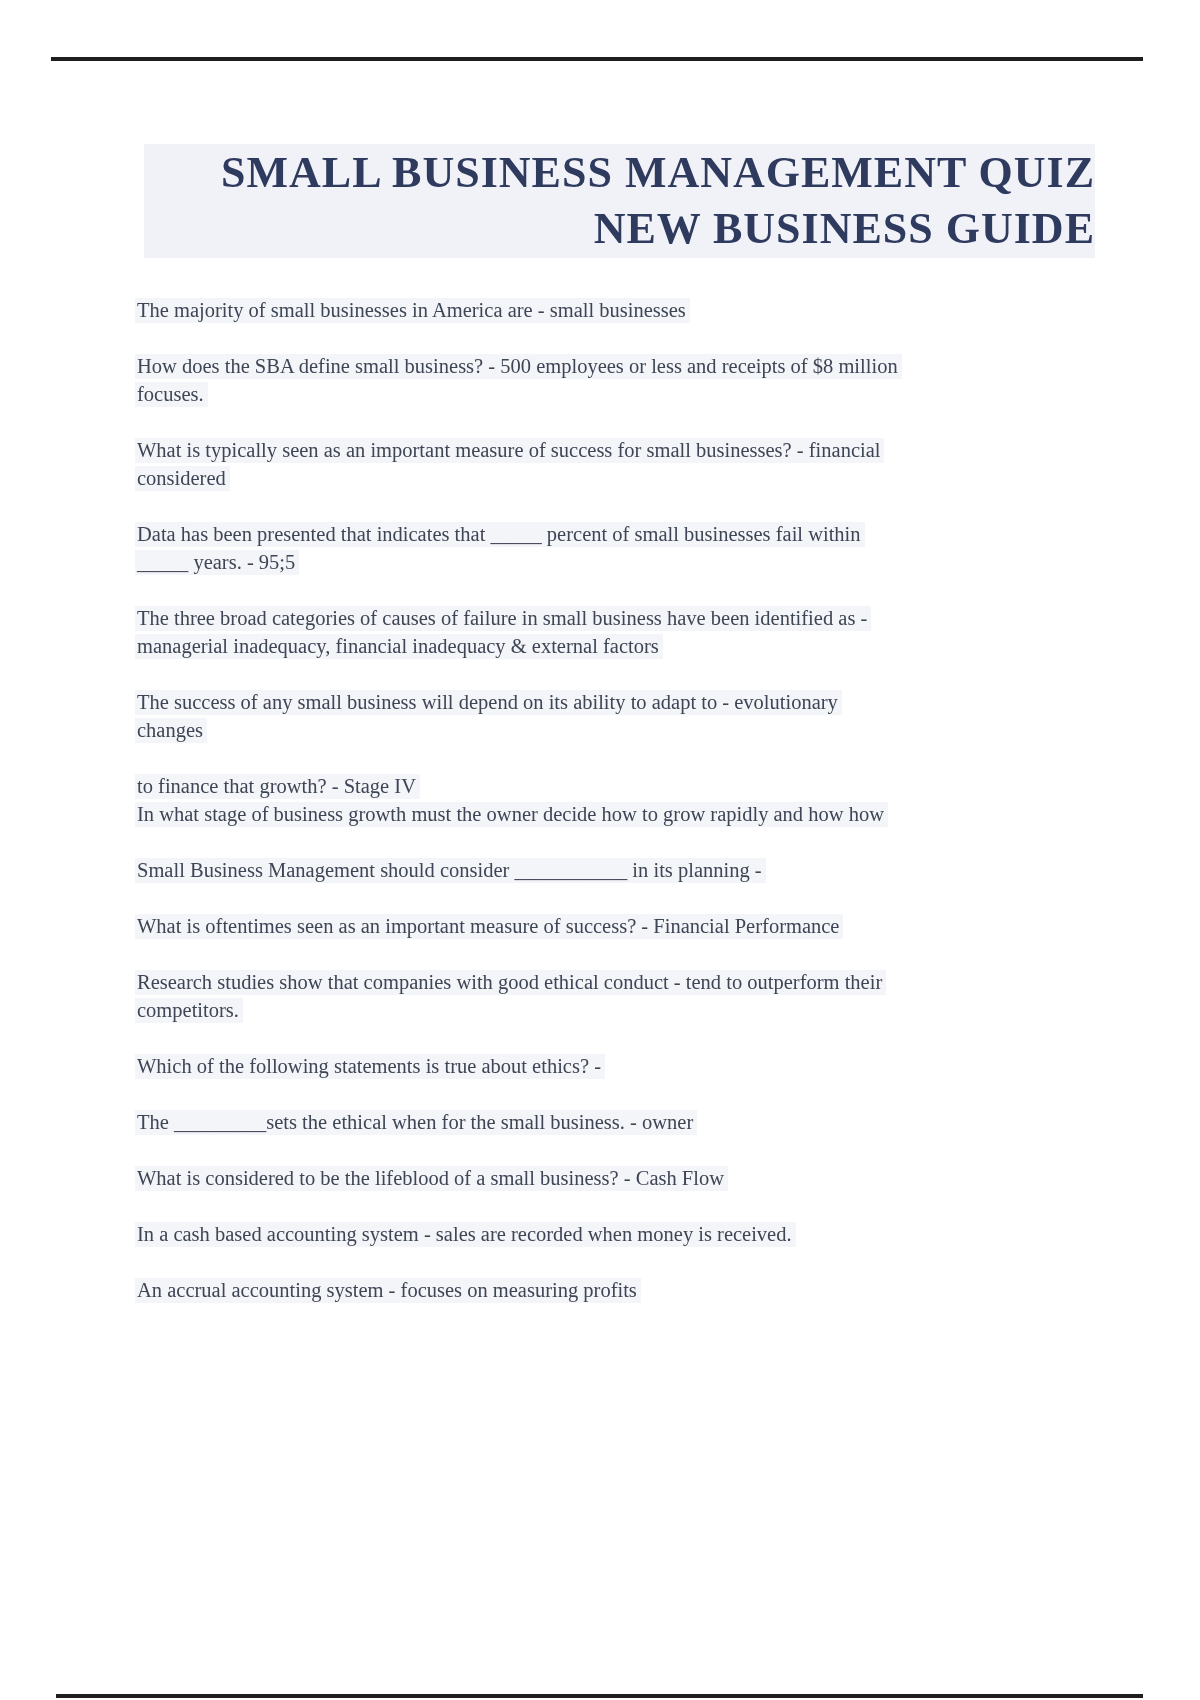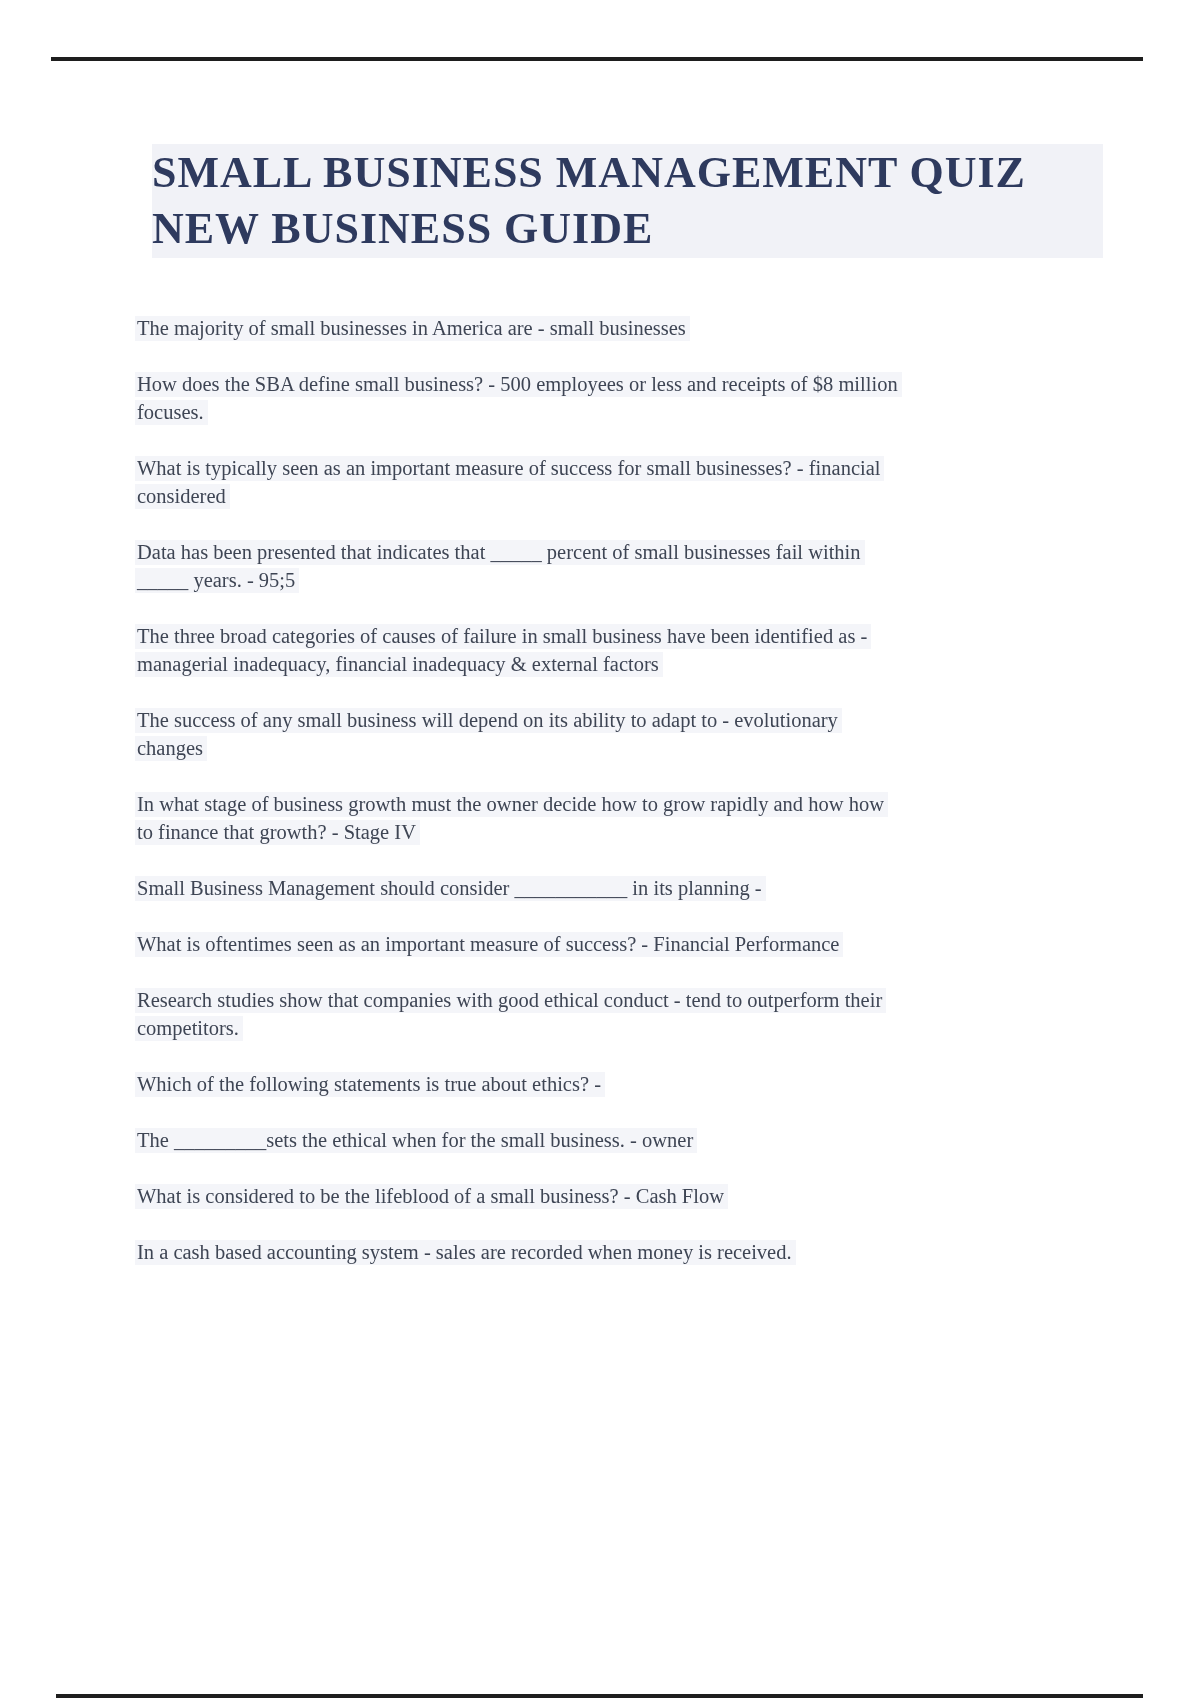--- a/index.html
+++ b/index.html
@@ -13,43 +13,43 @@
   }
   .rule {
     position: absolute;
     height: 4px;
     background: var(--rule-color, #1e1e1e);
   }
   .rule-top    { left: 51px;  top: 57px;   width: 1092px; }
   .rule-bottom { left: 56px;  top: 1694px; width: 1087px; }
   .title-band {
     position: absolute;
-    left: 152px;
+    left: 144px;
     top: 144px;
     width: 951px;
     height: 114px;
     background: var(--title-bg, #f1f2f7);
     display: flex;
     flex-direction: column;
     justify-content: center;
-    text-align: left;
+    text-align: right;
   }
   .title-line {
     font-family: "Liberation Serif", serif;
     font-weight: bold;
     font-size: 44px;
     line-height: 56px;
     letter-spacing: 1px;
     color: var(--title-color, #2e3a5e);
     white-space: nowrap;
   }
   .doc-body {
     position: absolute;
     left: 135px;
-    top: 314px;
+    top: 296px;
     width: 880px;
   }
   .para {
     margin: 0 0 28px 0;
     font-family: "Liberation Serif", serif;
     font-size: 20.5px;
     line-height: 28px;
     color: var(--body-color, #3e4554);
   }
   .line { display: block; }
@@ -89,22 +89,22 @@
       </p>
       <p class="para">
         <span class="line"><span class="hl">The three broad categories of causes of failure in small business have been identified as -</span></span>
         <span class="line"><span class="hl">managerial inadequacy, financial inadequacy &amp; external factors</span></span>
       </p>
       <p class="para">
         <span class="line"><span class="hl">The success of any small business will depend on its ability to adapt to - evolutionary</span></span>
         <span class="line"><span class="hl">changes</span></span>
       </p>
       <p class="para">
+        <span class="line"><span class="hl">to finance that growth? - Stage IV</span></span>
         <span class="line"><span class="hl">In what stage of business growth must the owner decide how to grow rapidly and how how</span></span>
-        <span class="line"><span class="hl">to finance that growth? - Stage IV</span></span>
       </p>
       <p class="para">
         <span class="line"><span class="hl">Small Business Management should consider ___________ in its planning -</span></span>
       </p>
       <p class="para">
         <span class="line"><span class="hl">What is oftentimes seen as an important measure of success? - Financial Performance</span></span>
       </p>
       <p class="para">
         <span class="line"><span class="hl">Research studies show that companies with good ethical conduct - tend to outperform their</span></span>
         <span class="line"><span class="hl">competitors.</span></span>
@@ -114,16 +114,19 @@
       </p>
       <p class="para">
         <span class="line"><span class="hl">The _________sets the ethical when for the small business. - owner</span></span>
       </p>
       <p class="para">
         <span class="line"><span class="hl">What is considered to be the lifeblood of a small business? - Cash Flow</span></span>
       </p>
       <p class="para">
         <span class="line"><span class="hl">In a cash based accounting system - sales are recorded when money is received.</span></span>
       </p>
+      <p class="para">
+        <span class="line"><span class="hl">An accrual accounting system - focuses on measuring profits</span></span>
+      </p>
     </div>
 
   <div class="rule rule-bottom"></div>
 </div>
 
 </body></html>

